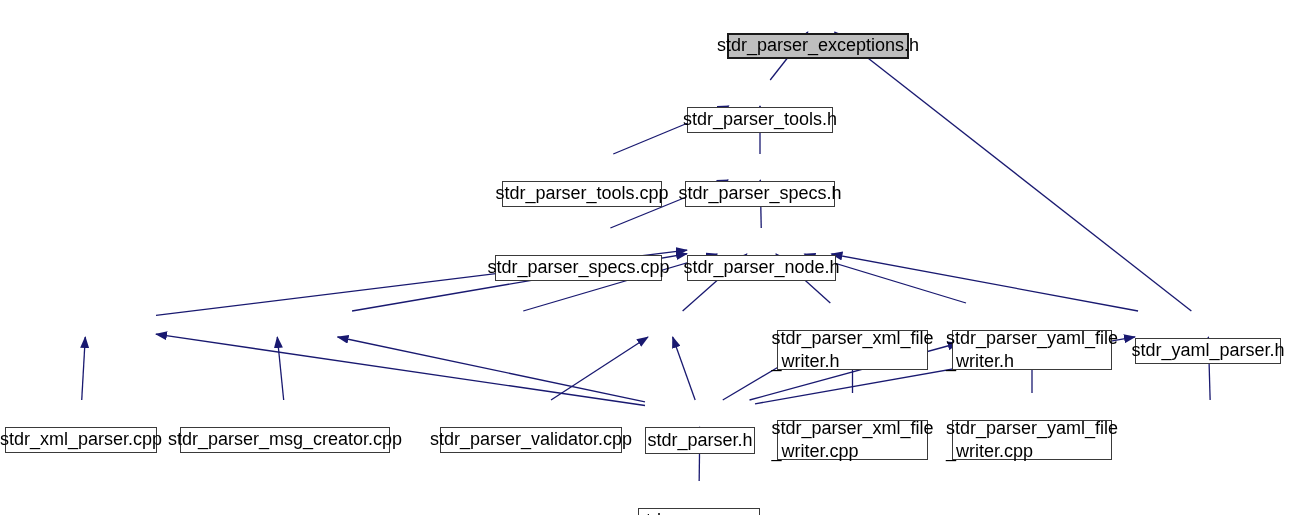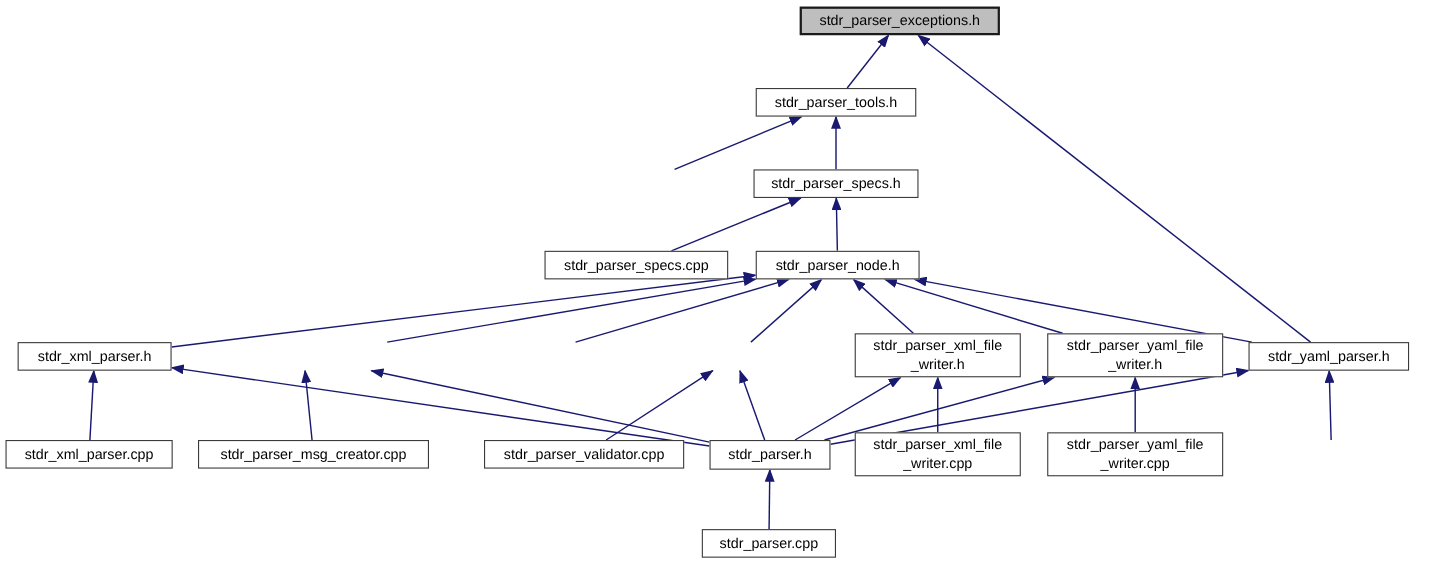--- a/index.html
+++ b/index.html
@@ -14,26 +14,26 @@
     position:absolute;left:0;top:0;width:1299px;height:515px;
     z-index:0;
   }
   .node{
     position:absolute;
     box-sizing:border-box;
     display:flex;align-items:center;justify-content:center;
     background:#ffffff;
     border:1.5px solid #3a3a3a;
     color:#000000;
-    font-size:13px;
+    font-size:18px;
     line-height:1.3;
-    text-align:center;
     white-space:pre-line;
     z-index:1;
     cursor:pointer;
+    margin-top:27px;
   }
   .node.hl{
     background:#bebebe;
     border:2px solid #1a1a1a;
   }
   #edge-layer line{
     stroke:#191970;
     stroke-width:1.3;
     fill:none;
   }
@@ -72,24 +72,24 @@
       <line x1="722.7486187845304" y1="400" x2="818.7983425414365" y2="343" marker-end="url(#arrow)"></line>
       <line x1="1032" y1="393" x2="1032" y2="343" marker-end="url(#arrow)"></line>
       <line x1="749.5248618784531" y1="400" x2="958.6298342541436" y2="343" marker-end="url(#arrow)"></line>
       <line x1="1210.1348314606741" y1="400" x2="1208.3651685393259" y2="337" marker-end="url(#arrow)"></line>
       <line x1="755" y1="403.81003937007875" x2="1135" y2="336.86122047244095" marker-end="url(#arrow)"></line>
       <line x1="699.1614906832298" y1="481" x2="699.8322981366459" y2="427" marker-end="url(#arrow)"></line>
     </svg>
 
   <div class="node hl" style="left:727px;top:6px;width:182px;height:26px">stdr_parser_exceptions.h</div>
   <div class="node" style="left:687px;top:80px;width:146px;height:26px">stdr_parser_tools.h</div>
+  <div class="node" style="left:502px;top:154px;width:160px;height:26px">stdr_parser_tools.cpp</div>
   <div class="node" style="left:685px;top:154px;width:150px;height:26px">stdr_parser_specs.h</div>
   <div class="node" style="left:495px;top:228px;width:167px;height:26px">stdr_parser_specs.cpp</div>
   <div class="node" style="left:687px;top:228px;width:149px;height:26px">stdr_parser_node.h</div>
-  <div class="node" style="left:16px;top:311px;width:140px;height:26px">stdr_xml_parser.h</div>
   <div class="node" style="left:777px;top:303px;width:151px;height:40px">stdr_parser_xml_file
 _writer.h</div>
   <div class="node" style="left:952px;top:303px;width:160px;height:40px">stdr_parser_yaml_file
 _writer.h</div>
   <div class="node" style="left:1135px;top:311px;width:146px;height:26px">stdr_yaml_parser.h</div>
   <div class="node" style="left:5px;top:400px;width:152px;height:26px">stdr_xml_parser.cpp</div>
   <div class="node" style="left:440px;top:400px;width:182px;height:26px">stdr_parser_validator.cpp</div>
   <div class="node" style="left:180px;top:400px;width:210px;height:26px">stdr_parser_msg_creator.cpp</div>
   <div class="node" style="left:645px;top:400px;width:110px;height:27px">stdr_parser.h</div>
   <div class="node" style="left:777px;top:393px;width:151px;height:40px">stdr_parser_xml_file

